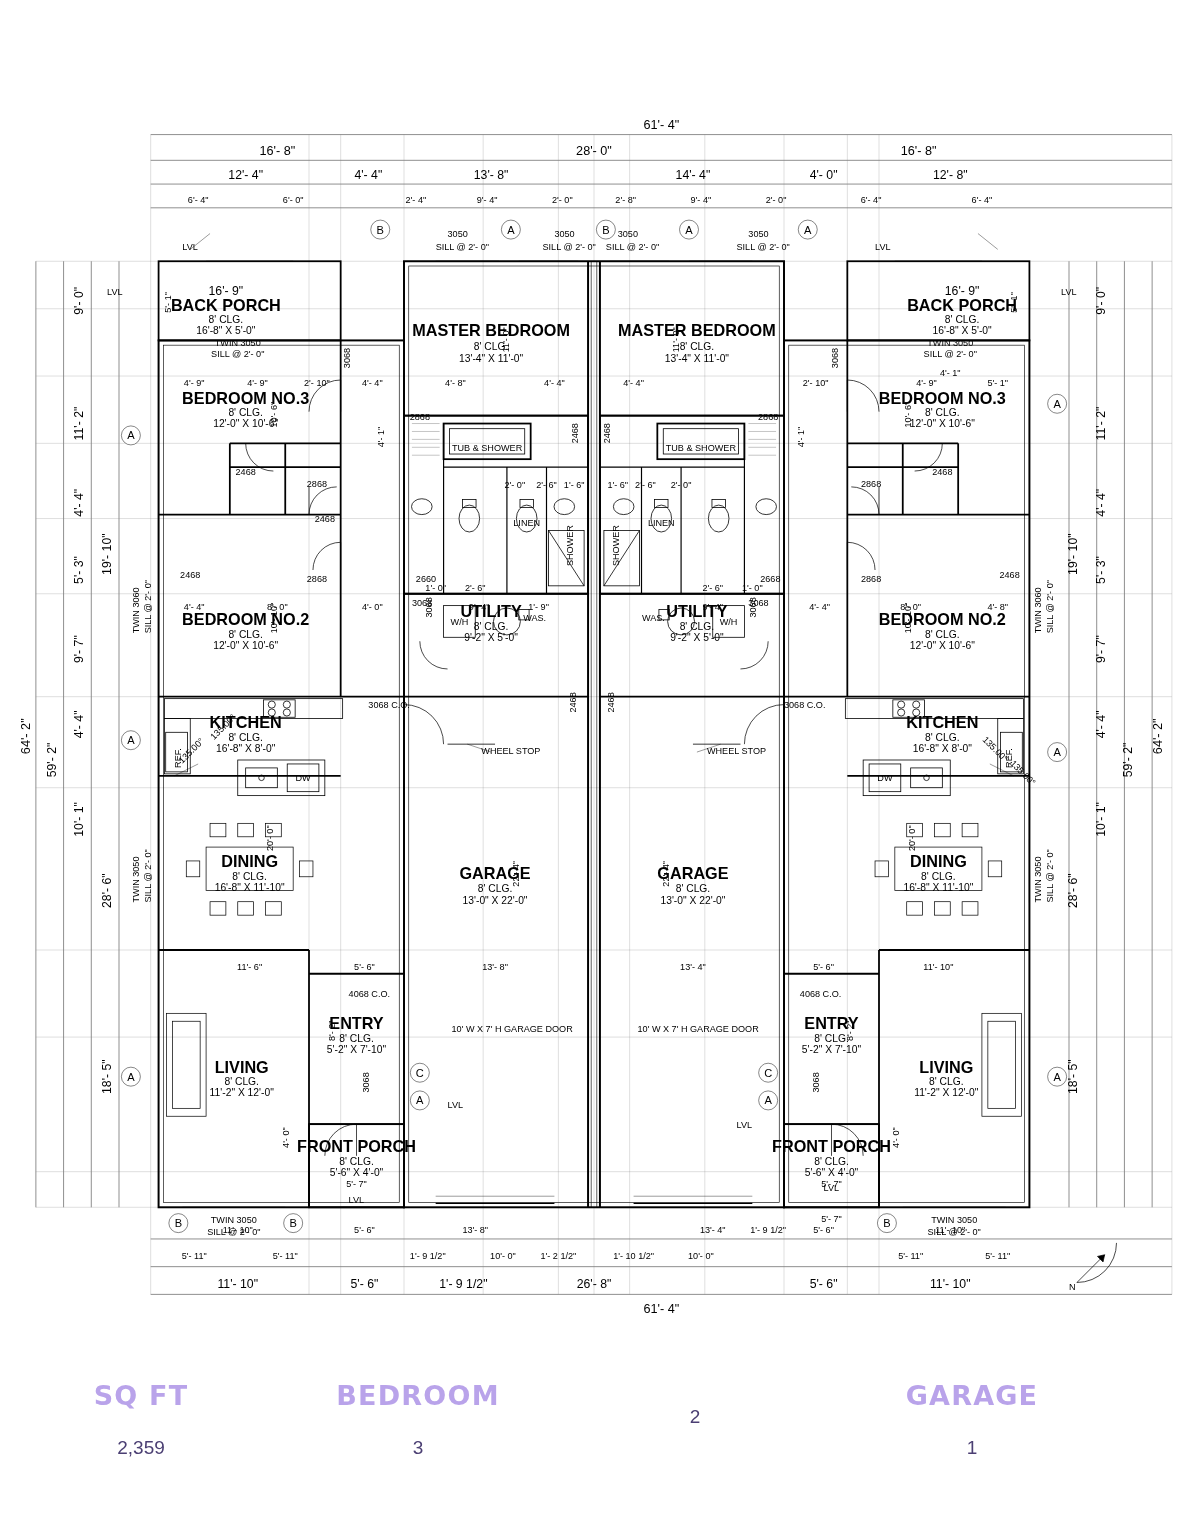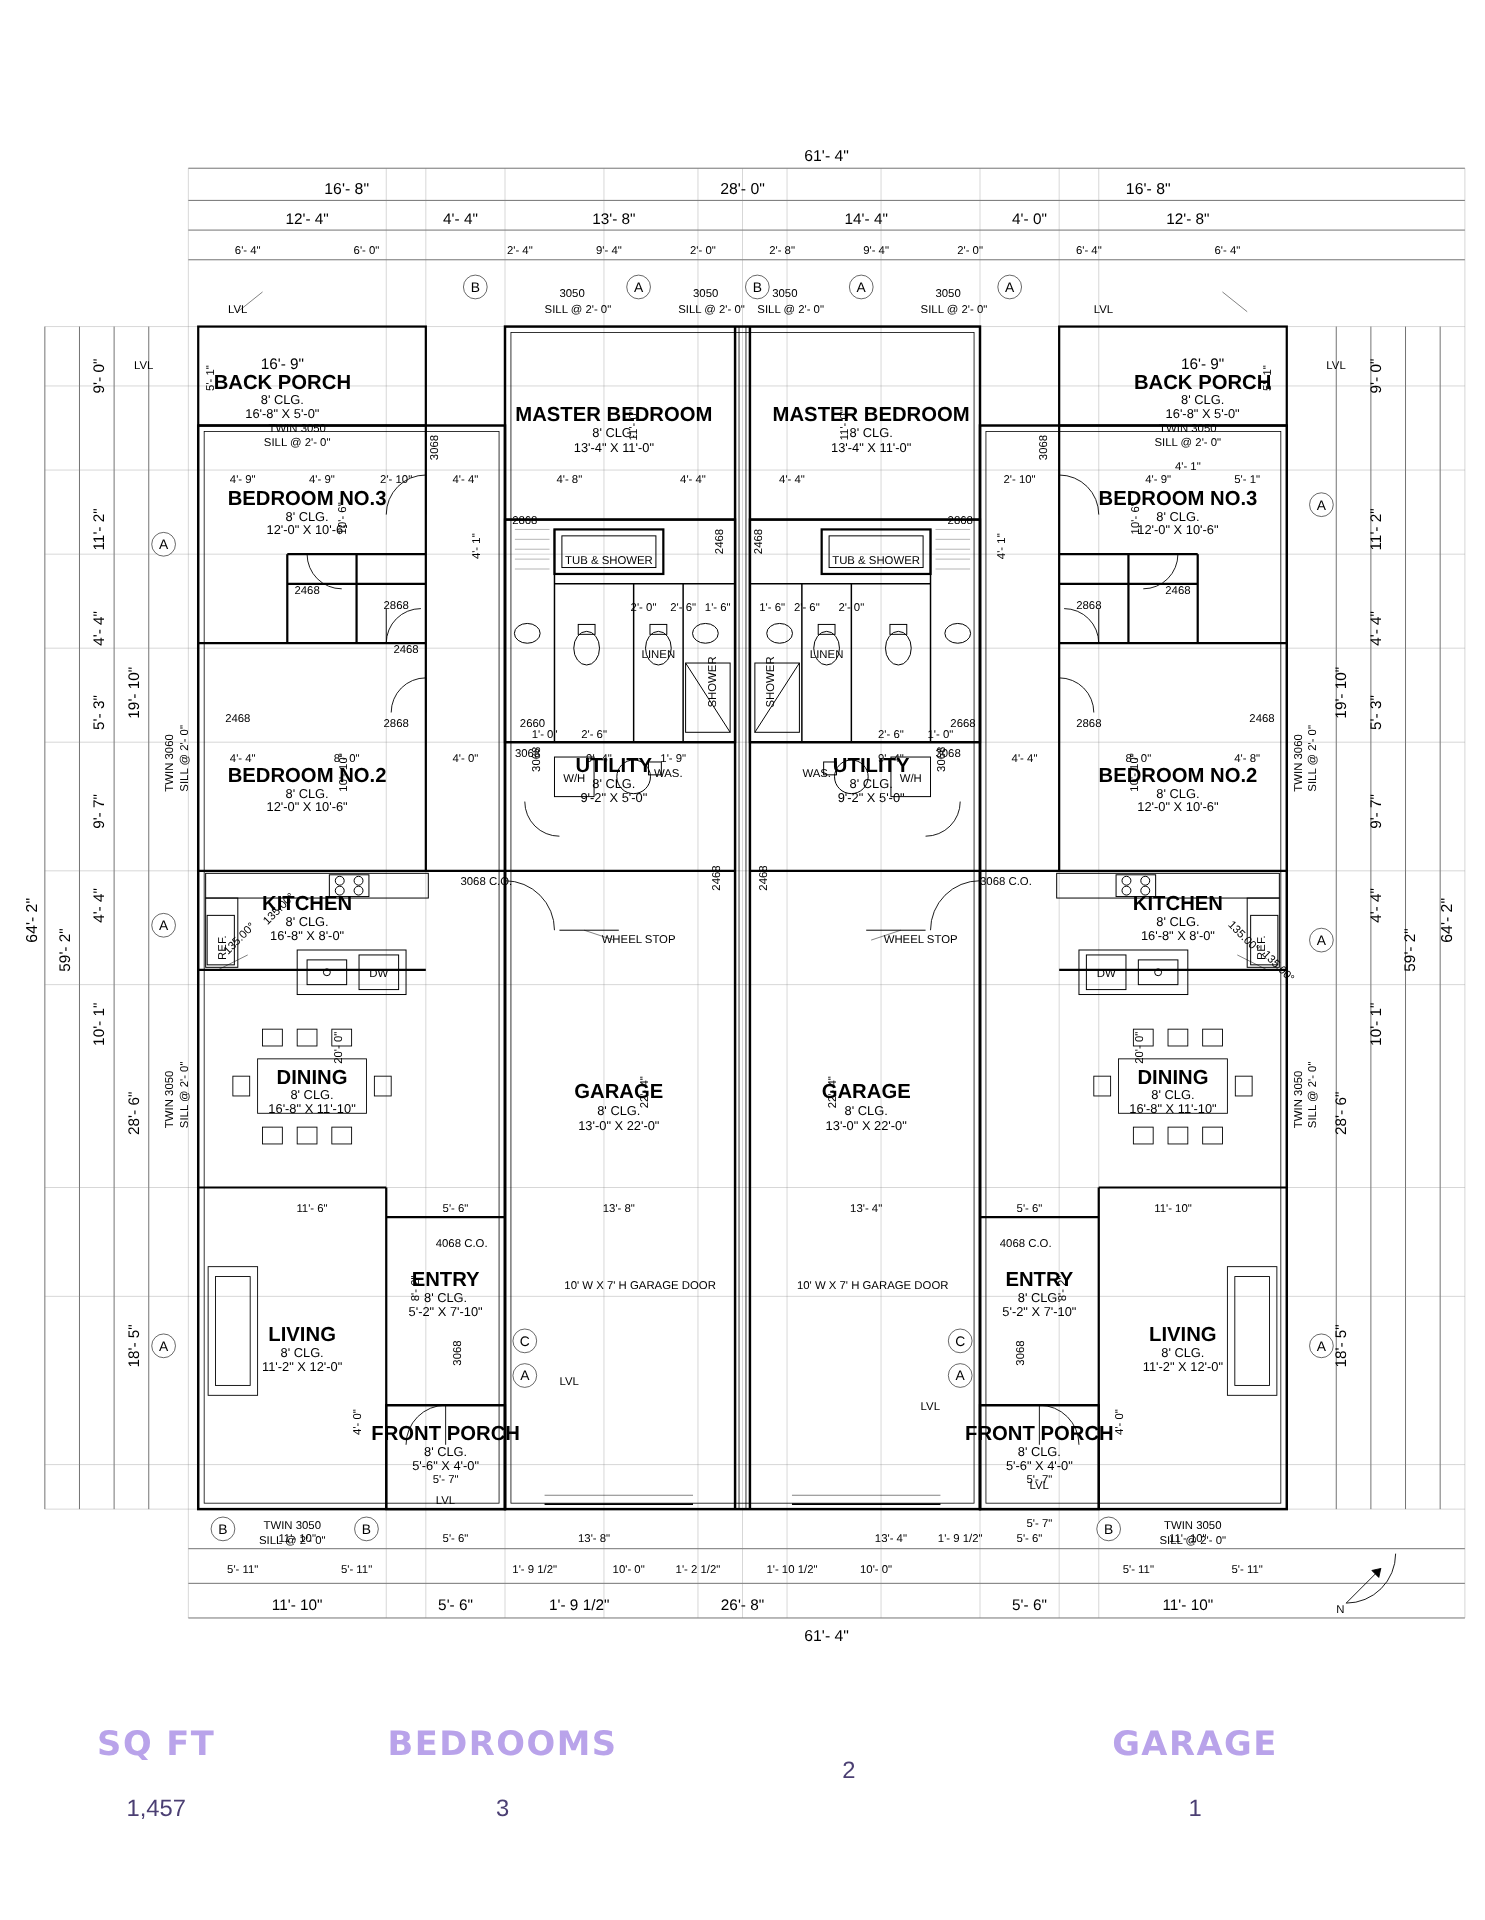--- a/index.html
+++ b/index.html
@@ -14,21 +14,21 @@
   #plan {
     position: absolute;
     left: 0; top: 0;
     width: 1188px; height: 1330px;
   }
   #plan svg { display:block; }
 
   
   .stats {
     position: absolute;
-    left: 0; top: 1380px;
+    left: 16px; top: 1380px;
     width: 1081px;
     display: flex;
     gap: 39px;
   }
   .stat { flex: 1 1 0; text-align: center; }
   .stat-label {
     font-family: "DejaVu Sans", sans-serif;
     font-weight: bold;
     font-size: 27px;
     letter-spacing: 1.2px;
@@ -739,24 +739,24 @@
     <line x1="272" y1="324" x2="279" y2="317"></line>
     <polygon points="279,317 277.2,317.4 278.6,318.8" fill="#000"></polygon>
   </g>
   <text class="tiny" x="270" y="326">N</text>
 </svg>
 </div>
 
 <div class="stats">
   <div class="stat s1">
     <div class="stat-label">SQ FT</div>
-    <div class="stat-value">1,457</div>
+    <div class="stat-value">2,359</div>
   </div>
   <div class="stat s2">
-    <div class="stat-label">BEDROOMS</div>
+    <div class="stat-label">BEDROOM</div>
     <div class="stat-value">3</div>
   </div>
   <div class="stat s3">
     <div class="stat-value">2</div>
   </div>
   <div class="stat s4">
     <div class="stat-label">GARAGE</div>
     <div class="stat-value">1</div>
   </div>
 </div>

